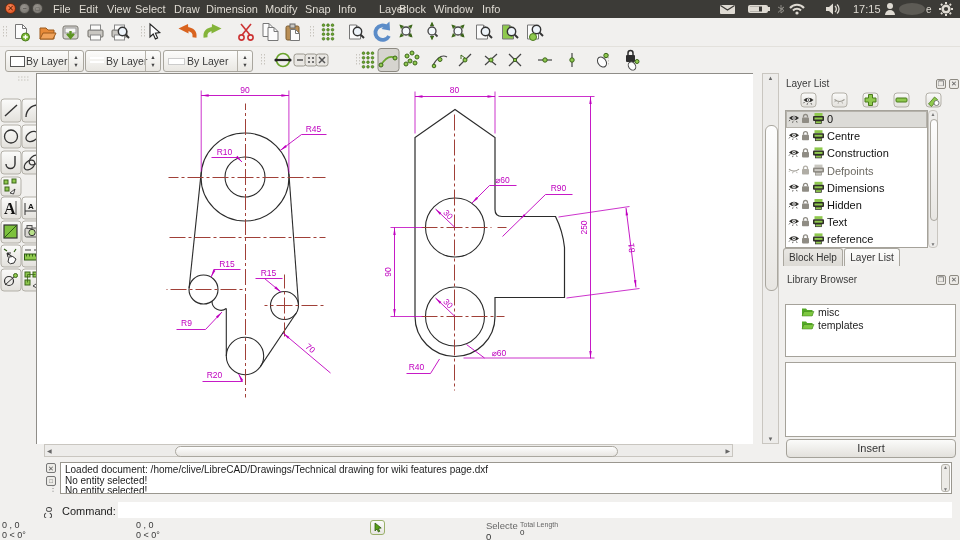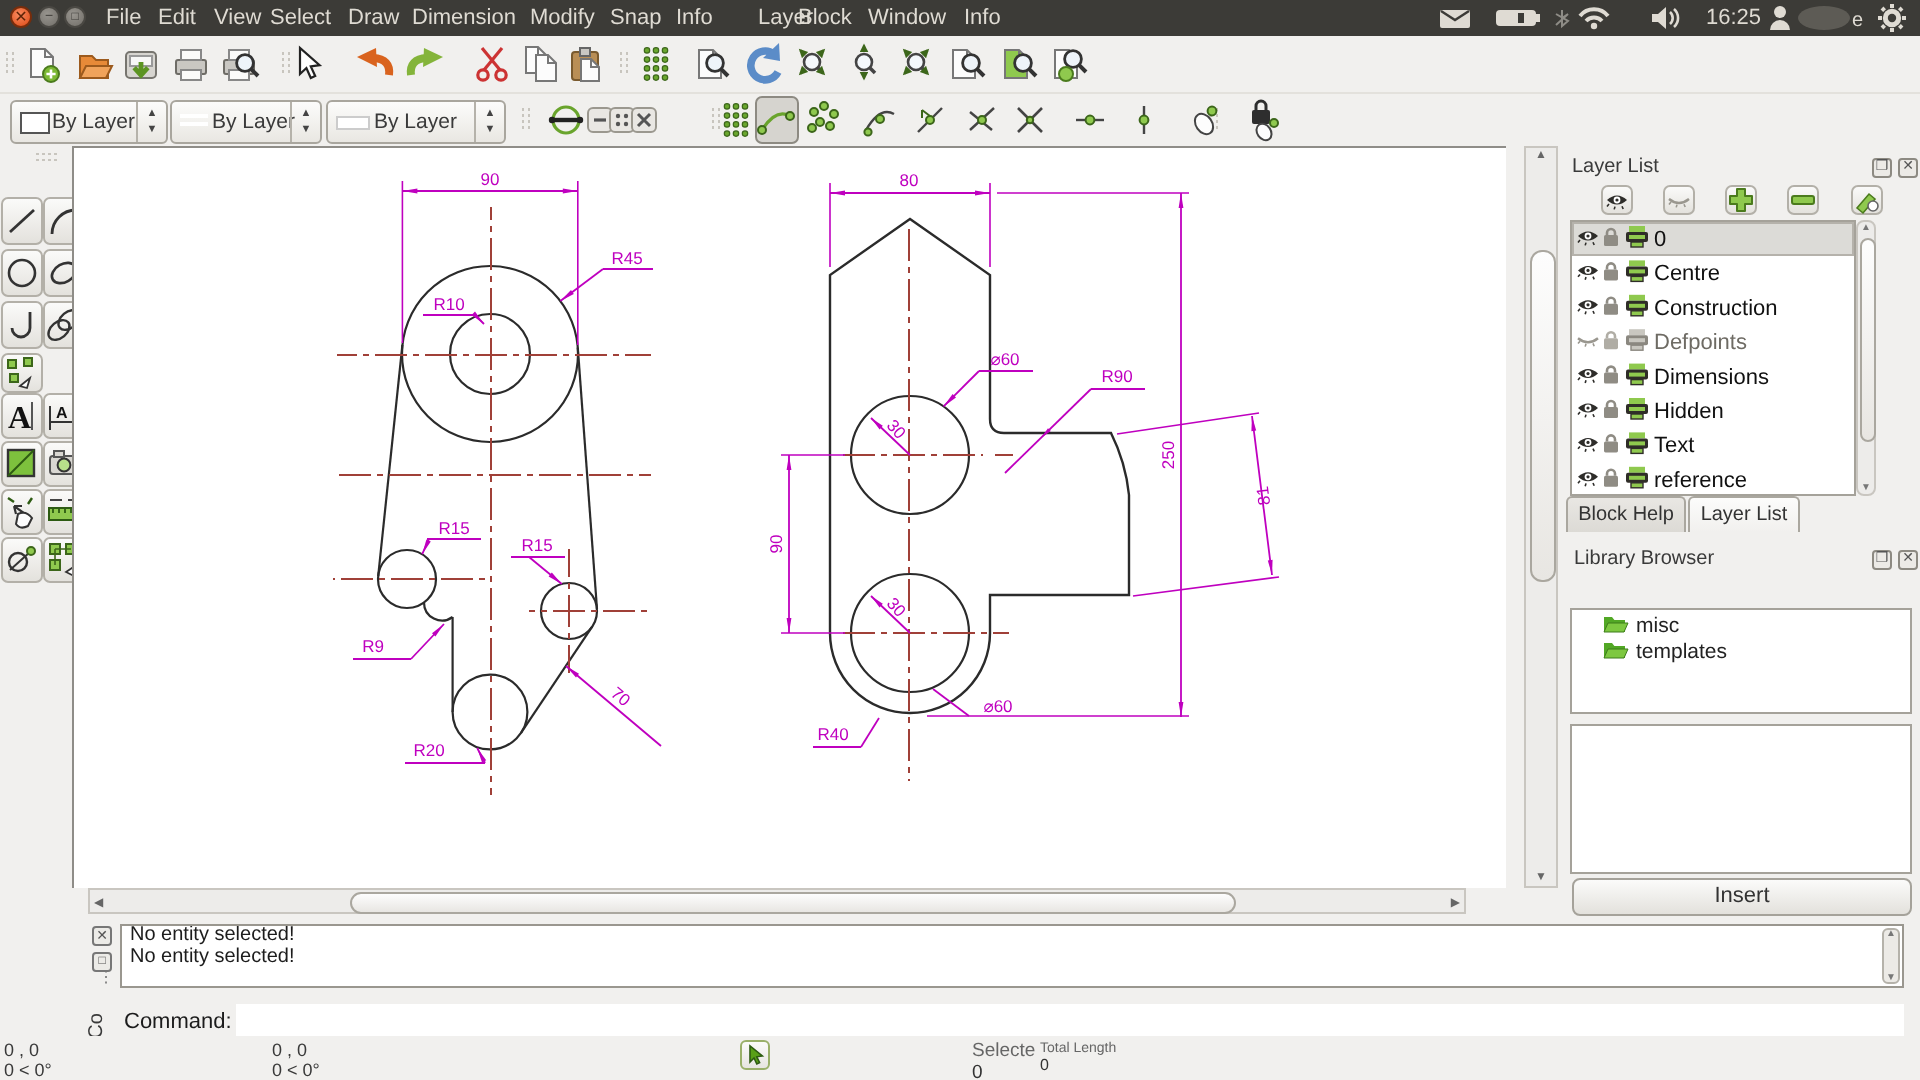--- a/index.html
+++ b/index.html
@@ -55,21 +55,21 @@
   <span class="mi" style="left:135px;">Select</span>
   <span class="mi" style="left:174px;">Draw</span>
   <span class="mi" style="left:206px;">Dimension</span>
   <span class="mi" style="left:265px;">Modify</span>
   <span class="mi" style="left:305px;">Snap</span>
   <span class="mi" style="left:338px;">Info</span>
   <span class="mi" style="left:379px;">Layer</span>
   <span class="mi" style="left:399px;">Block</span>
   <span class="mi" style="left:434px;">Window</span>
   <span class="mi" style="left:482px;">Info</span>
-  <span class="mi" style="left:853px;font-size:11px;">16:25</span>
+  <span class="mi" style="left:853px;font-size:11px;">17:15</span>
   <svg class="abs" style="left:718px;top:0;" width="180" height="18" viewBox="0 0 180 18">
 
     <rect x="2" y="5" width="15" height="9" rx="1" fill="#dfdbd3"></rect>
     <path d="M2.5,5.5 L9.5,10 L16.5,5.5" stroke="#3c3b37" stroke-width="1.2" fill="none"></path>
 
     <rect x="30" y="5" width="20" height="8" rx="2" fill="#dfdbd3"></rect>
     <rect x="50" y="7" width="2" height="4" fill="#dfdbd3"></rect>
     <rect x="32" y="6.5" width="12" height="5" fill="#3c3b37"></rect>
     <rect x="32" y="6.5" width="9" height="5" fill="#dfdbd3"></rect>
 
@@ -689,20 +689,21 @@
     <div class="listbox" style="left:5px;top:290px;width:171px;height:75px;"></div>
     <div style="position:absolute;left:6px;top:367px;width:170px;height:19px;background:linear-gradient(#fbfbfa,#e3e1dc);border:1px solid #a5a29a;border-radius:4px;box-sizing:border-box;text-align:center;font-size:11px;color:#333;line-height:17px;">Insert</div>
   </div>
 
 <div class="abs" id="cmdzone">
   <div style="position:absolute;left:46px;top:2px;width:10px;height:10px;border:1px solid #777;border-radius:2px;background:#ecebe7;font-size:7px;line-height:9px;text-align:center;color:#555;box-sizing:border-box;">✕</div>
   <div style="position:absolute;left:46px;top:15px;width:10px;height:10px;border:1px solid #777;border-radius:2px;background:#ecebe7;font-size:6px;line-height:9px;text-align:center;color:#555;box-sizing:border-box;">□</div>
   <div style="position:absolute;left:49px;top:26px;width:4px;height:14px;color:#777;font-size:8px;line-height:4px;">⋮</div>
   <div style="position:absolute;left:36px;top:46px;width:26px;height:12px;font-size:10px;color:#3a3a3a;transform:rotate(-90deg);transform-origin:50% 50%;text-align:center;">Co</div>
   <div id="console">
+    <div style="padding-top:2px;">Loaded document: /home/clive/LibreCAD/Drawings/Technical drawing for wiki features page.dxf</div>
     <div>No entity selected!</div>
     <div>No entity selected!</div>
   </div>
   <div style="position:absolute;left:941px;top:3px;width:9px;height:28px;background:#eceae6;border:1px solid #b5b2aa;border-radius:3px;box-sizing:border-box;">
     <div style="position:absolute;top:-1px;left:0;width:7px;text-align:center;font-size:5px;color:#777;">▲</div>
     <div style="position:absolute;bottom:-1px;left:0;width:7px;text-align:center;font-size:5px;color:#777;">▼</div>
   </div>
   <div style="position:absolute;left:62px;top:44px;font-size:11px;color:#1c1c1c;">Command:</div>
   <div style="position:absolute;left:118px;top:41px;width:834px;height:16px;background:#fff;"></div>
 </div>

